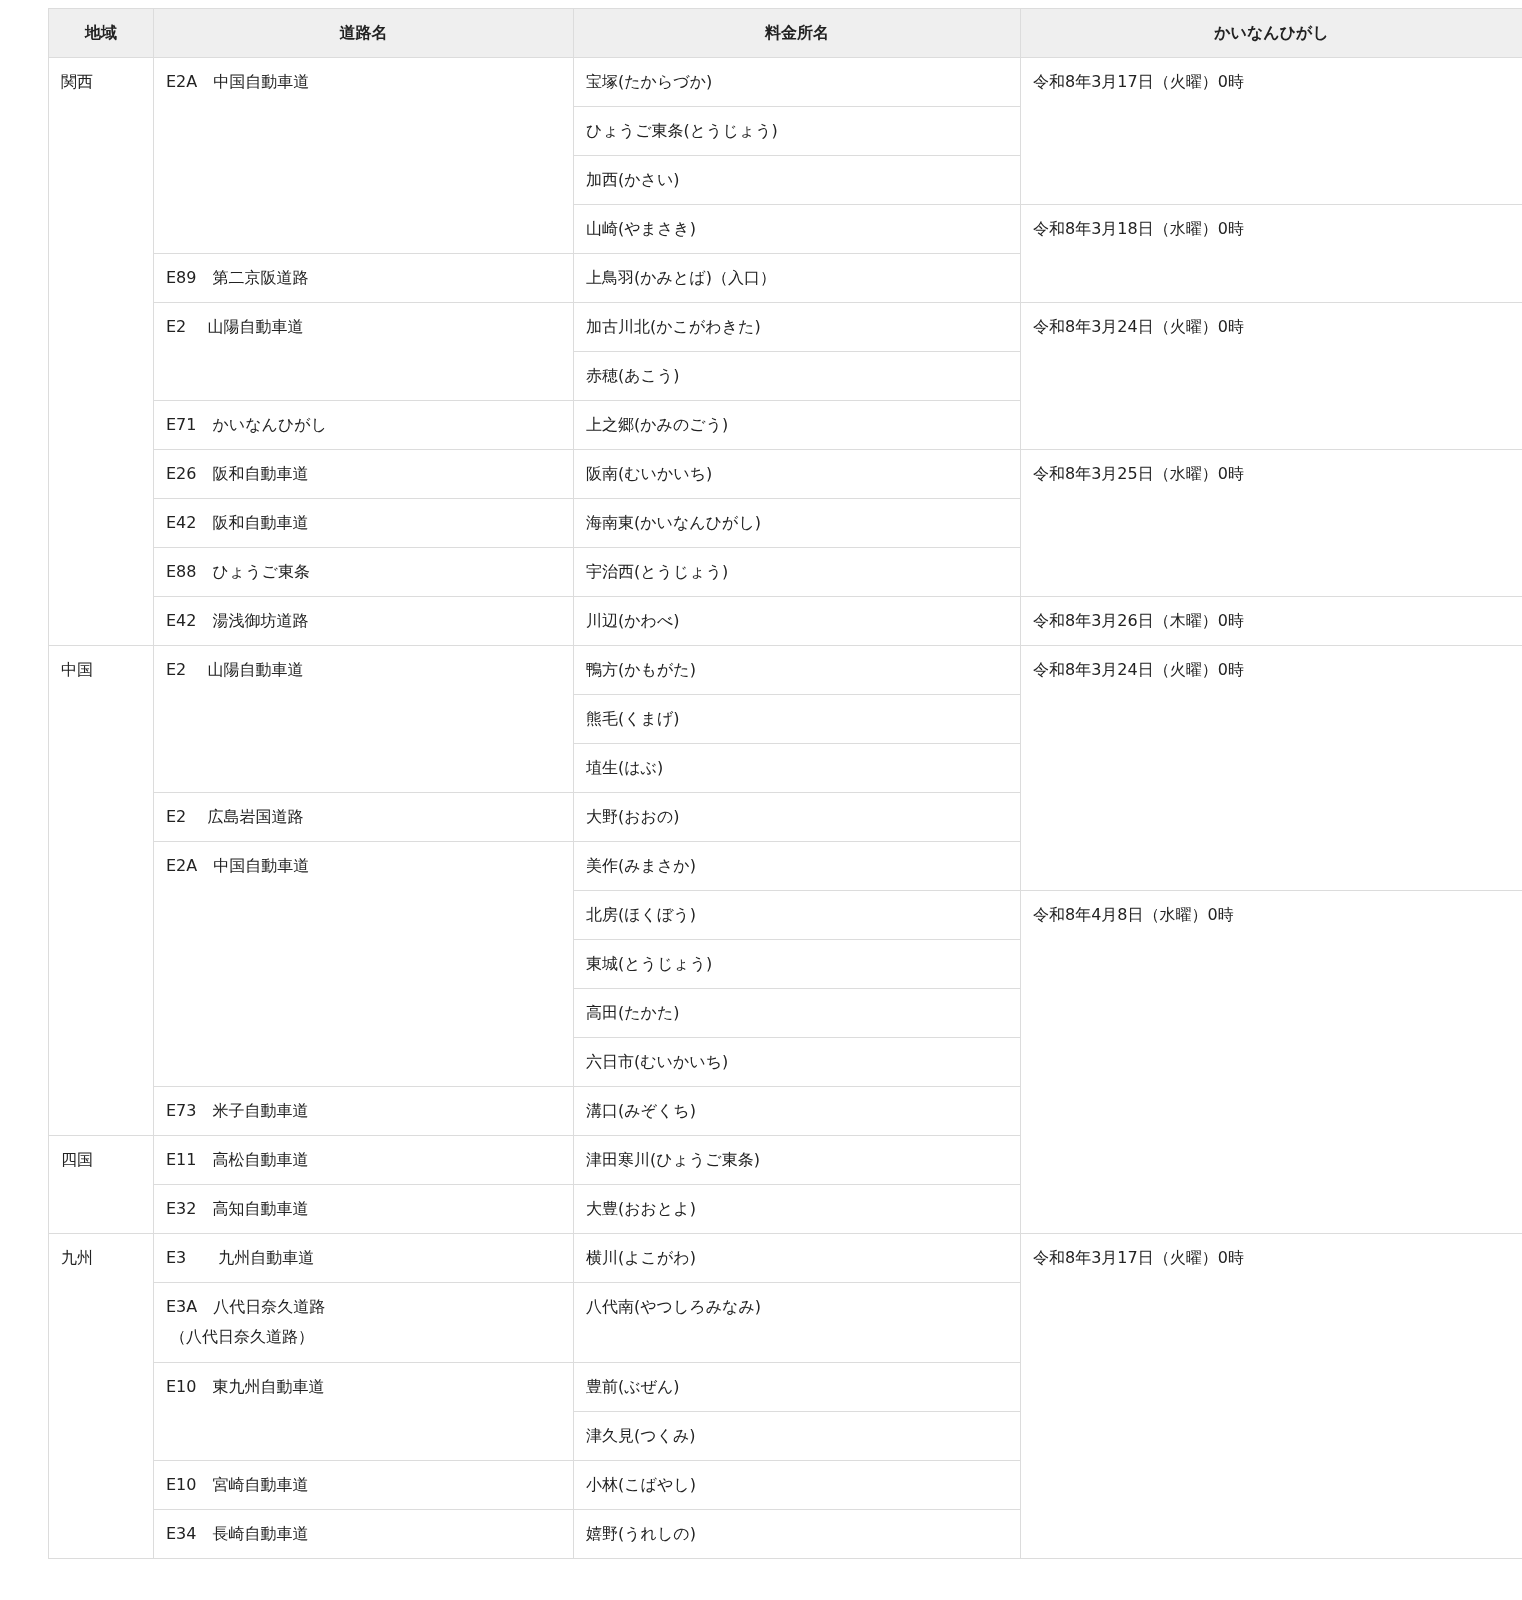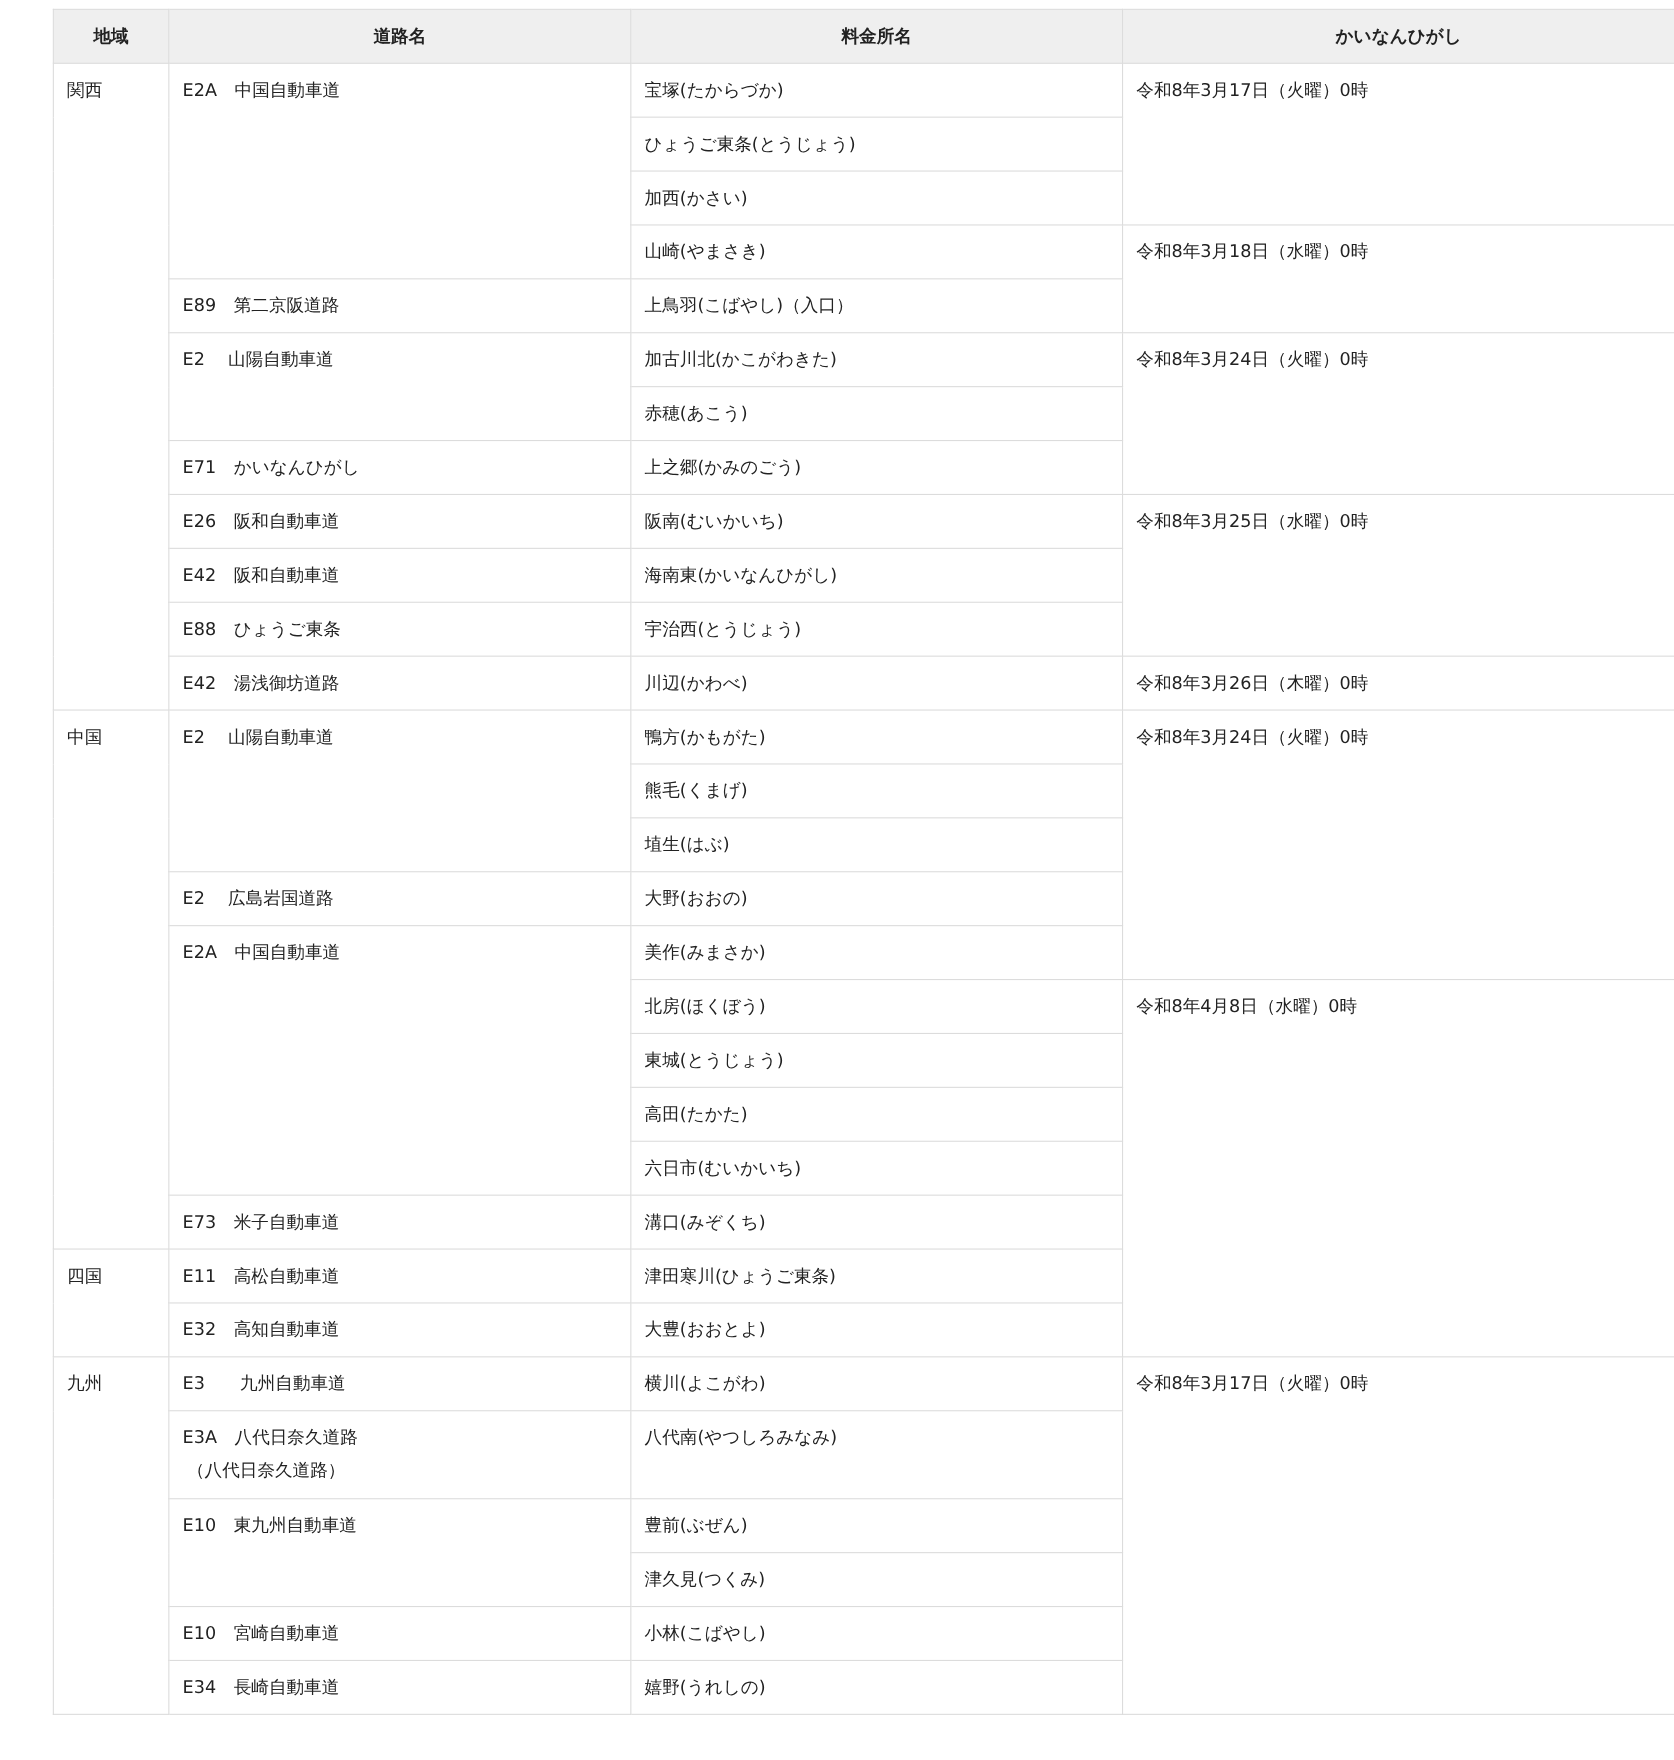--- a/index.html
+++ b/index.html
@@ -65,21 +65,21 @@
     </tr>
     <tr>
       <td>加西(かさい)</td>
     </tr>
     <tr>
       <td>山崎(やまさき)</td>
       <td rowspan="2">令和8年3月18日（水曜）0時</td>
     </tr>
     <tr>
       <td>E89　第二京阪道路</td>
-      <td>上鳥羽(こばやし)（入口）</td>
+      <td>上鳥羽(かみとば)（入口）</td>
     </tr>
     <tr>
       <td rowspan="2">E2　 山陽自動車道</td>
       <td>加古川北(かこがわきた)</td>
       <td rowspan="3">令和8年3月24日（火曜）0時</td>
     </tr>
     <tr>
       <td>赤穂(あこう)</td>
     </tr>
     <tr>

